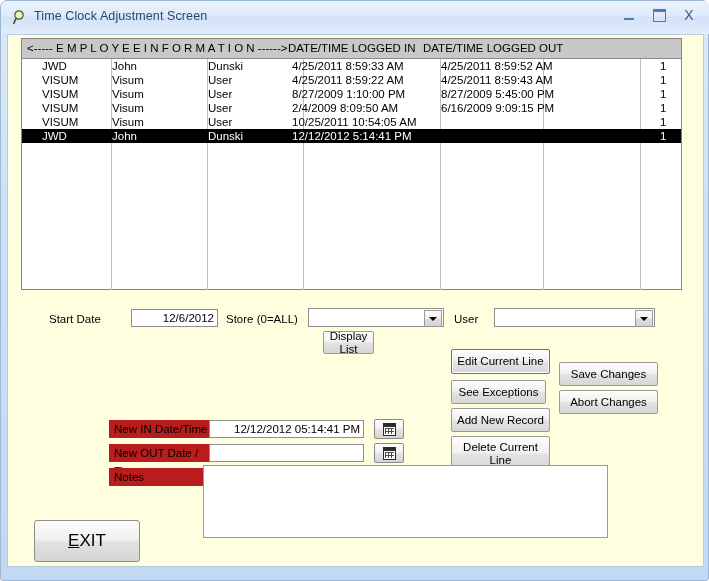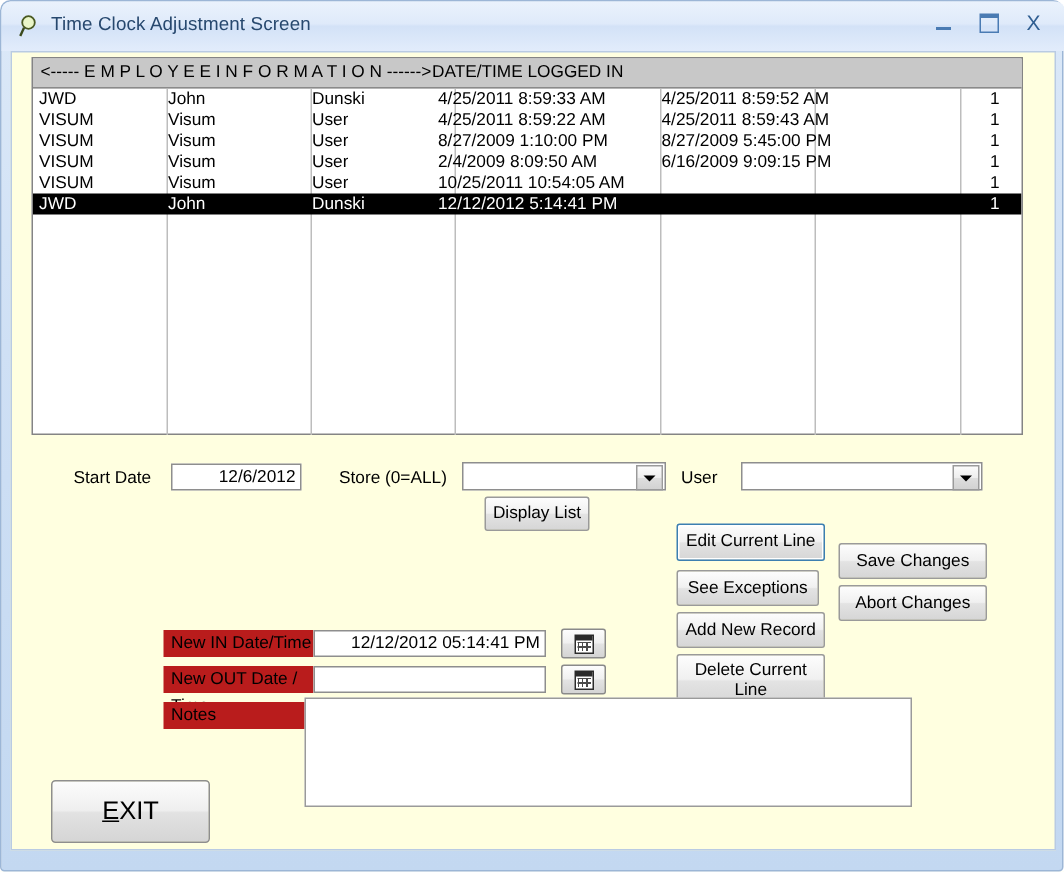--- a/index.html
+++ b/index.html
@@ -153,21 +153,21 @@
     color: #ffffff;
   }
   .row .cell {
     position: absolute;
     top: 0;
     font-size: 11.5px;
     color: inherit;
     overflow: hidden;
     white-space: nowrap;
   }
-  .row .c0 { left: 4px;   }
+  .row .c0 { left: 20px;   }
   .row .c1 { left: 90px;  }
   .row .c2 { left: 186px; }
   .row .c3 { left: 270px; }
   .row .c4 { left: 419px; }
   .row .c5 { left: 541px; }
   .row .c6 { left: 638px; }
 
   
   .wtext {
     box-sizing: border-box;
@@ -310,20 +310,21 @@
       </div>
     </div>
   </div>
 
   <div class="client">
 
     <div class="grid">
       <div class="grid-header">
         <span class="h-emp">&lt;----- E M P L O Y E E    I N F O R M A T I O N ------&gt;</span>
         <span class="h-in">DATE/TIME LOGGED IN</span>
+        <span class="h-out">DATE/TIME LOGGED OUT</span>
       </div>
       <div class="grid-body" id="grid-body">
         <div class="col-rule" style="left:89px"></div>
         <div class="col-rule" style="left:185px"></div>
         <div class="col-rule" style="left:281px"></div>
         <div class="col-rule" style="left:418px"></div>
         <div class="col-rule" style="left:521px"></div>
         <div class="col-rule" style="left:618px"></div>
       <div class="row">
             <span class="cell c0">JWD</span>
@@ -376,39 +377,39 @@
             <span class="cell c2">Dunski</span>
             <span class="cell c3">12/12/2012 5:14:41 PM</span>
             <span class="cell c4"></span>
             <span class="cell c5"></span>
             <span class="cell c6">1</span>
           </div>
         </div>
     </div>
 
     <div class="static-label" style="position:absolute;left:41px;top:278px">Start Date</div>
-    <div class="wtext" style="position:absolute;left:106px;top:274px;width:87px;text-align:right">12/6/2012</div>
+    <div class="wtext" style="position:absolute;left:123px;top:274px;width:87px;text-align:right">12/6/2012</div>
 
     <div class="static-label" style="position:absolute;left:218px;top:278px">Store (0=ALL)</div>
     <div class="wcombo" style="position:absolute;left:300px;top:273px;width:136px">
       <span style="position:absolute;left:3px;top:1px;font-size:11.5px"></span>
       <span class="arrowbox">
           <i class="arrow"></i>
         </span>
     </div>
 
     <div class="static-label" style="position:absolute;left:446px;top:278px">User</div>
     <div class="wcombo" style="position:absolute;left:486px;top:273px;width:161px">
       <span style="position:absolute;left:3px;top:1px;font-size:11.5px"></span>
       <span class="arrowbox">
           <i class="arrow"></i>
         </span>
     </div>
 
-    <div class="wbtn" style="position:absolute;left:315px;top:296px;width:70px;height:23px">Display List</div>
+    <div class="wbtn" style="position:absolute;left:315px;top:296px;width:51px;height:23px">Display List</div>
 
     <div class="wbtn focused" style="position:absolute;left:443px;top:314px;width:99px;height:25px">Edit Current Line</div>
     <div class="wbtn" style="position:absolute;left:443px;top:345px;width:95px;height:24px">See Exceptions</div>
     <div class="wbtn" style="position:absolute;left:443px;top:373px;width:99px;height:24px">Add New Record</div>
     <div class="wbtn" style="position:absolute;left:443px;top:401px;width:99px;height:35px;white-space:pre-line">Delete Current
 Line</div>
 
     <div class="wbtn" style="position:absolute;left:551px;top:327px;width:99px;height:24px">Save Changes</div>
     <div class="wbtn" style="position:absolute;left:551px;top:355px;width:99px;height:24px">Abort Changes</div>
 

